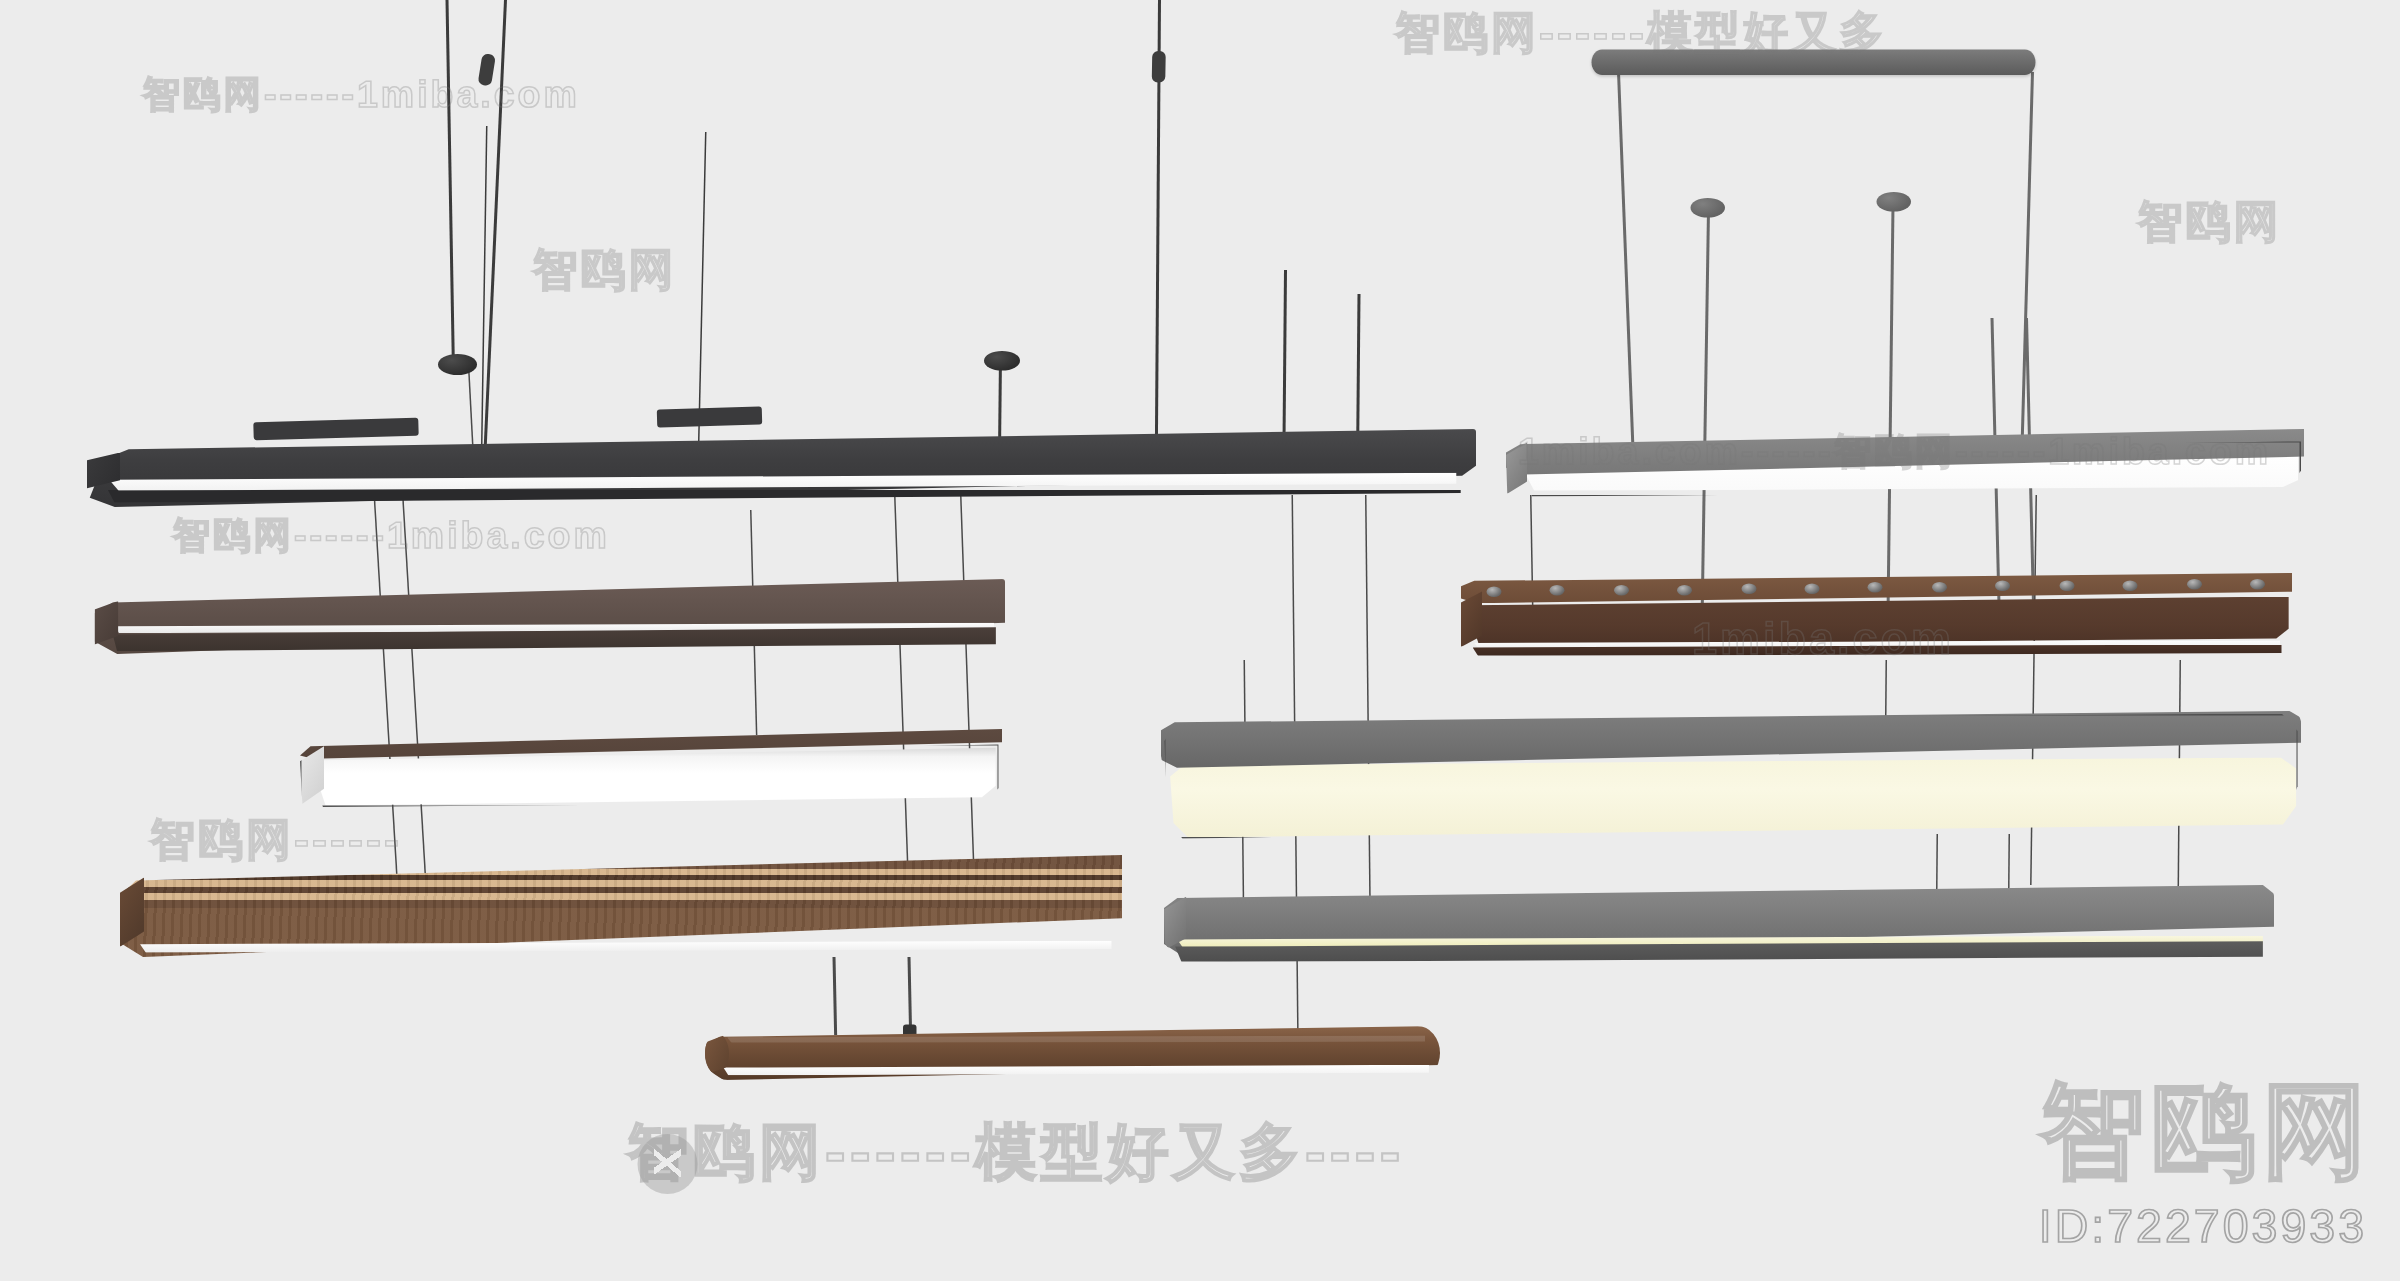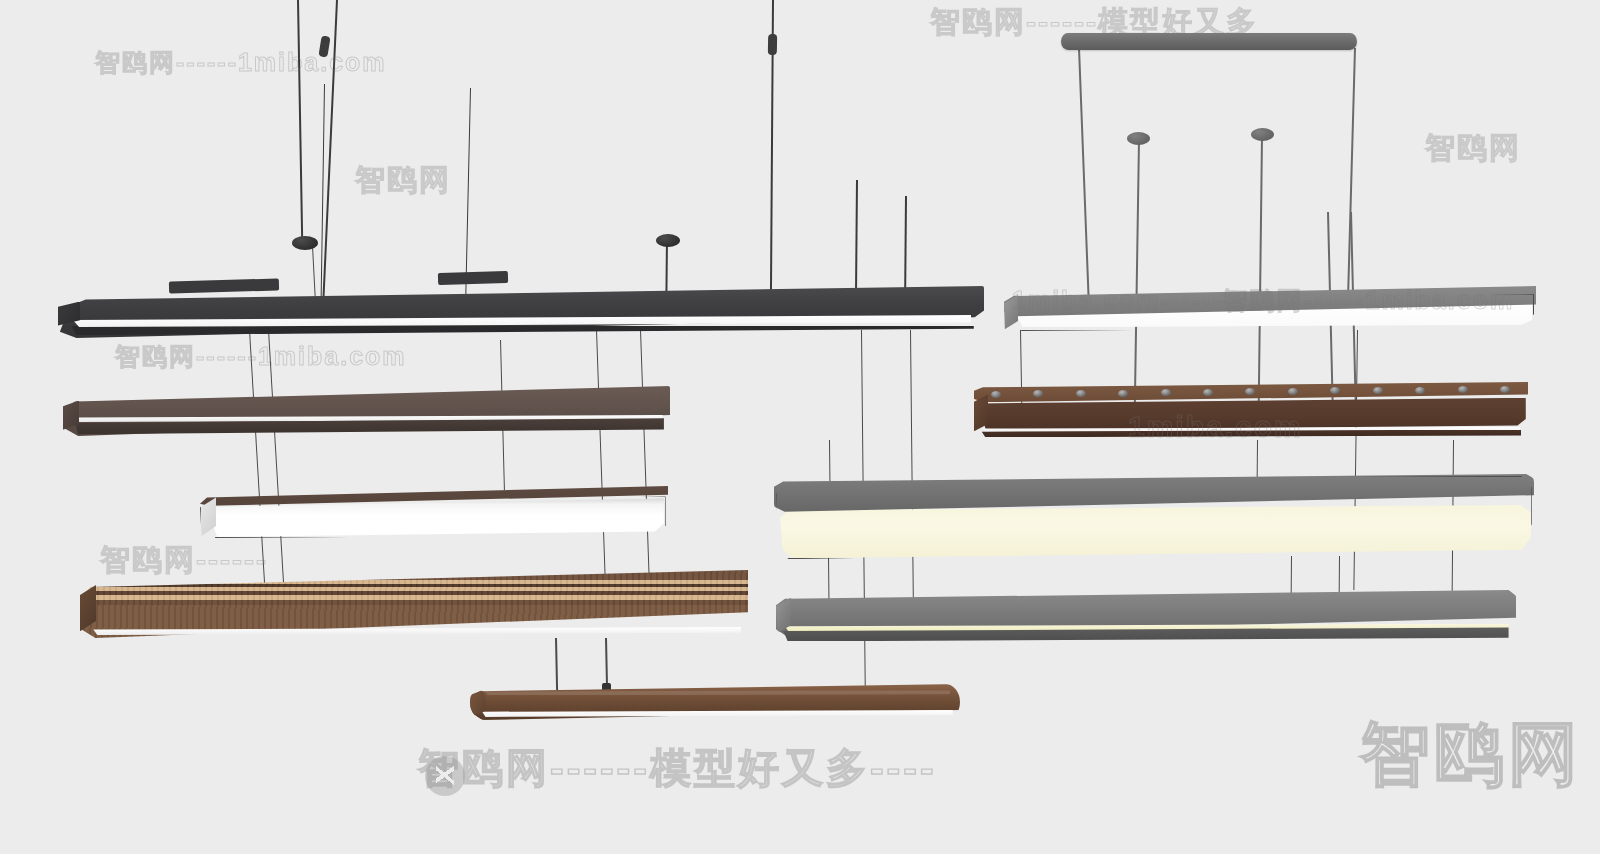--- a/index.html
+++ b/index.html
@@ -486,14 +486,15 @@
       <div class="wm" style="left: 1425px; top: 128px;">智鸥网</div>
       <div class="wm sm" style="left: 115px; top: 340px;">智鸥网------1miba.com</div>
       <div class="wm sm" style="left: 1012px; top: 284px;">1miba.com------智鸥网------1miba.com</div>
       <div class="wm" style="left: 100px; top: 540px;">智鸥网------</div>
       <div class="wm" style="left: 1128px; top: 410px;">1miba.com</div>
     </div>
 
   <div class="wm-logo"></div>
   <div class="wm-center">智鸥网------模型好又多----</div>
   <div class="wm-big">智鸥网</div>
+  <div class="wm-id">ID:722703933</div>
 
 </div>
 
 </body></html>

